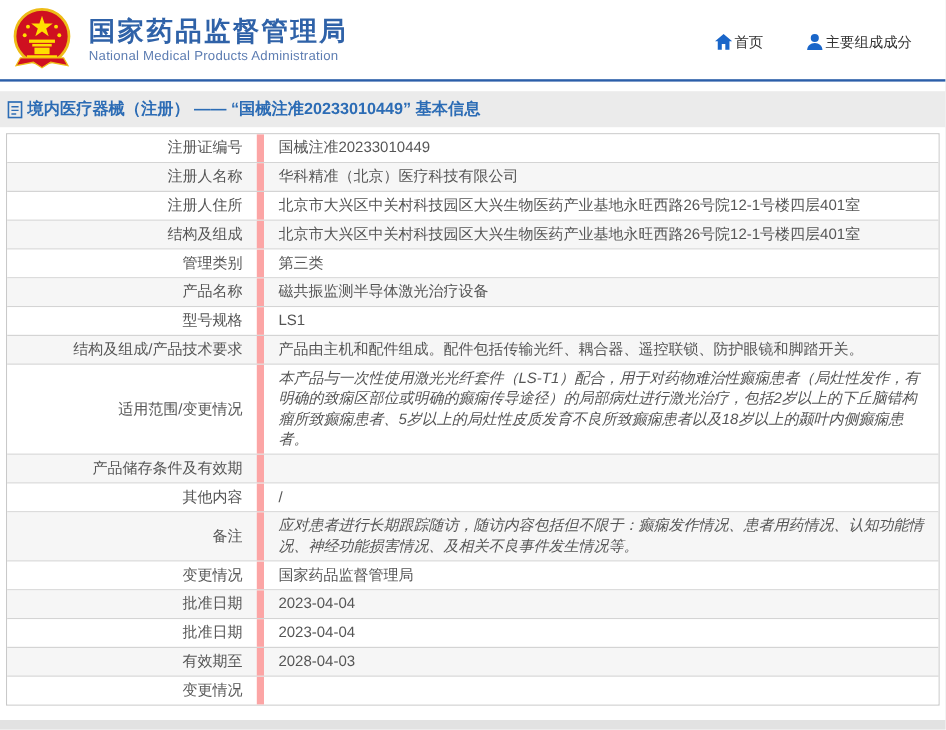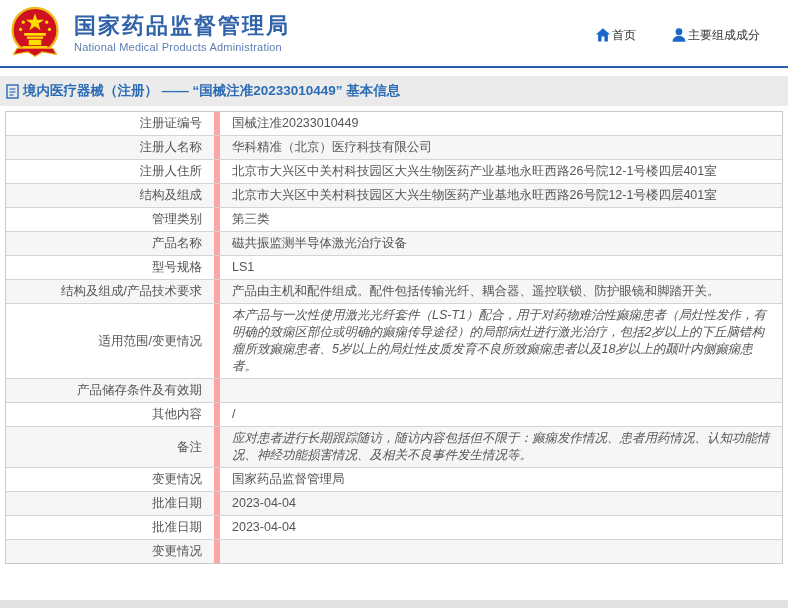--- a/index.html
+++ b/index.html
@@ -181,20 +181,24 @@
     <div class="row">
       <div class="cell label">批准日期</div>
       <div class="cell value">2023-04-04</div>
     </div>
 
     <div class="row">
       <div class="cell label">批准日期</div>
       <div class="cell value">2023-04-04</div>
     </div>
 
+    <div class="row">
+      <div class="cell label">有效期至</div>
+      <div class="cell value">2028-04-03</div>
+    </div>
 
     <div class="row">
       <div class="cell label">变更情况</div>
       <div class="cell value"></div>
     </div>
 
   </div>
 </div>
 
 </body></html>

